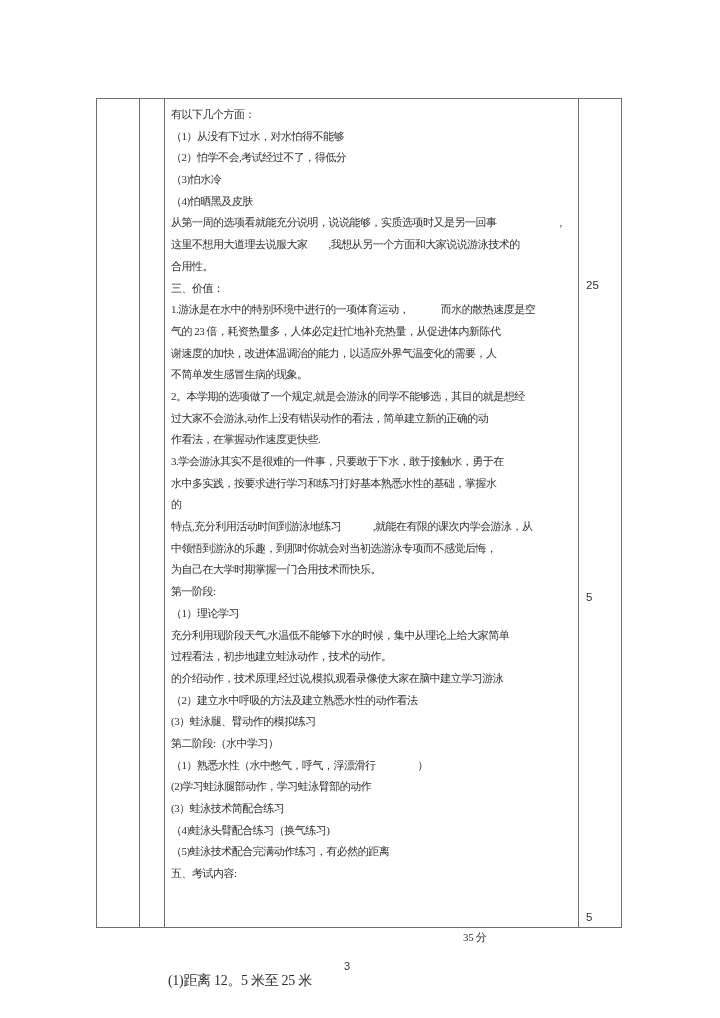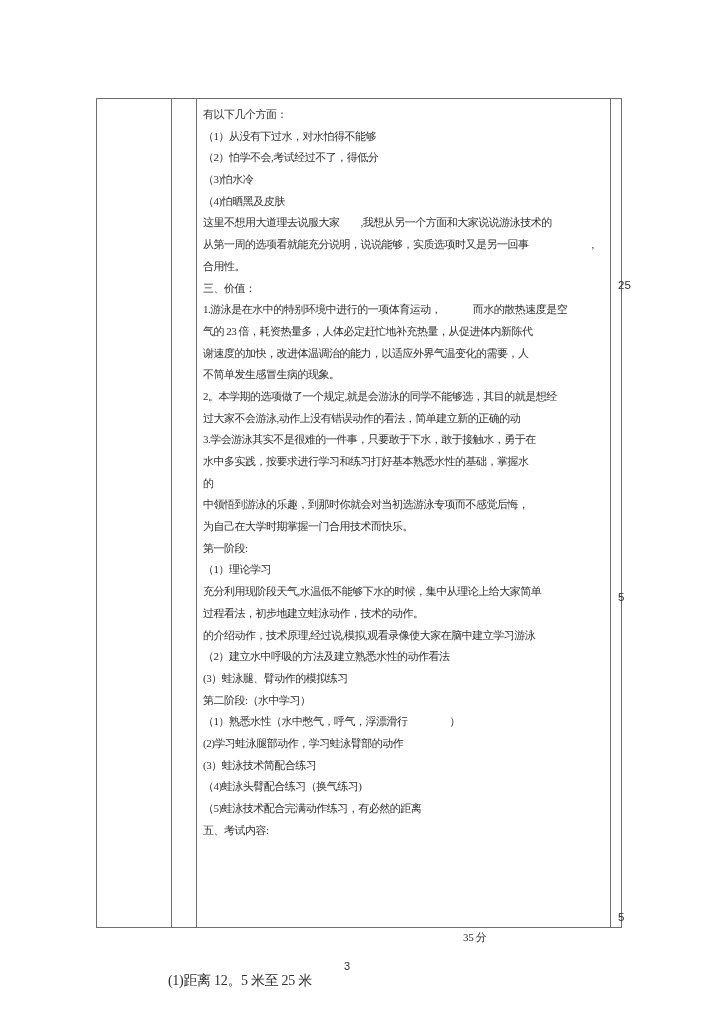--- a/index.html
+++ b/index.html
@@ -11,21 +11,20 @@
     color:#2f2f2f;
     overflow:hidden;
   }
   .doc-table {
     position:absolute; left:96px; top:98px;
     width:526px; height:830px;
     border:1px solid #6e6e6e;
     box-sizing:border-box;
     display:flex;
     background:#fff;
-    padding-left:32px;
   }
   .col { box-sizing:border-box; height:100%; }
   .col-empty-1 { width:43px; border-right:1px solid #6e6e6e; }
   .col-empty-2 { width:25px; border-right:1px solid #6e6e6e; }
   .col-content {
     width:414px; border-right:1px solid #6e6e6e;
     padding:5px 2px 0 6px;
     overflow:hidden;
   }
   .col-score { flex:1; position:relative; overflow:visible; }
@@ -62,33 +61,35 @@
 
 <div class="doc-table">
   <div class="col col-empty-1"></div>
   <div class="col col-empty-2"></div>
   <div class="col col-content" id="content-cell">
       <div class="content-line">有以下几个方面：</div>
       <div class="content-line">（1）从没有下过水，对水怕得不能够</div>
       <div class="content-line">（2）怕学不会,考试经过不了，得低分</div>
       <div class="content-line">（3)怕水冷</div>
       <div class="content-line">（4)怕晒黑及皮肤</div>
+      <div class="content-line">从第一周的选项看就能充分说明，说说能够，实质选项时又是另一回事　　　　　　,</div>
       <div class="content-line">这里不想用大道理去说服大家　　,我想从另一个方面和大家说说游泳技术的</div>
-      <div class="content-line">从第一周的选项看就能充分说明，说说能够，实质选项时又是另一回事　　　　　　,</div>
       <div class="content-line">合用性。</div>
       <div class="content-line">三、价值：</div>
       <div class="content-line">1.游泳是在水中的特别环境中进行的一项体育运动，　　　而水的散热速度是空</div>
       <div class="content-line">气的 23 倍，耗资热量多，人体必定赶忙地补充热量，从促进体内新陈代</div>
       <div class="content-line">谢速度的加快，改进体温调治的能力，以适应外界气温变化的需要，人</div>
       <div class="content-line">不简单发生感冒生病的现象。</div>
       <div class="content-line">2。本学期的选项做了一个规定,就是会游泳的同学不能够选，其目的就是想经</div>
       <div class="content-line">过大家不会游泳,动作上没有错误动作的看法，简单建立新的正确的动</div>
+      <div class="content-line">作看法，在掌握动作速度更快些.</div>
       <div class="content-line">3.学会游泳其实不是很难的一件事，只要敢于下水，敢于接触水，勇于在</div>
       <div class="content-line">水中多实践，按要求进行学习和练习打好基本熟悉水性的基础，掌握水</div>
       <div class="content-line">的</div>
+      <div class="content-line">特点,充分利用活动时间到游泳地练习　　　,就能在有限的课次内学会游泳，从</div>
       <div class="content-line">中领悟到游泳的乐趣，到那时你就会对当初选游泳专项而不感觉后悔，</div>
       <div class="content-line">为自己在大学时期掌握一门合用技术而快乐。</div>
       <div class="content-line">第一阶段:</div>
       <div class="content-line">（1）理论学习</div>
       <div class="content-line">充分利用现阶段天气,水温低不能够下水的时候，集中从理论上给大家简单</div>
       <div class="content-line">过程看法，初步地建立蛙泳动作，技术的动作。</div>
       <div class="content-line">的介绍动作，技术原理,经过说,模拟,观看录像使大家在脑中建立学习游泳</div>
       <div class="content-line">（2）建立水中呼吸的方法及建立熟悉水性的动作看法</div>
       <div class="content-line">(3）蛙泳腿、臂动作的模拟练习</div>
       <div class="content-line">第二阶段:（水中学习）</div>

